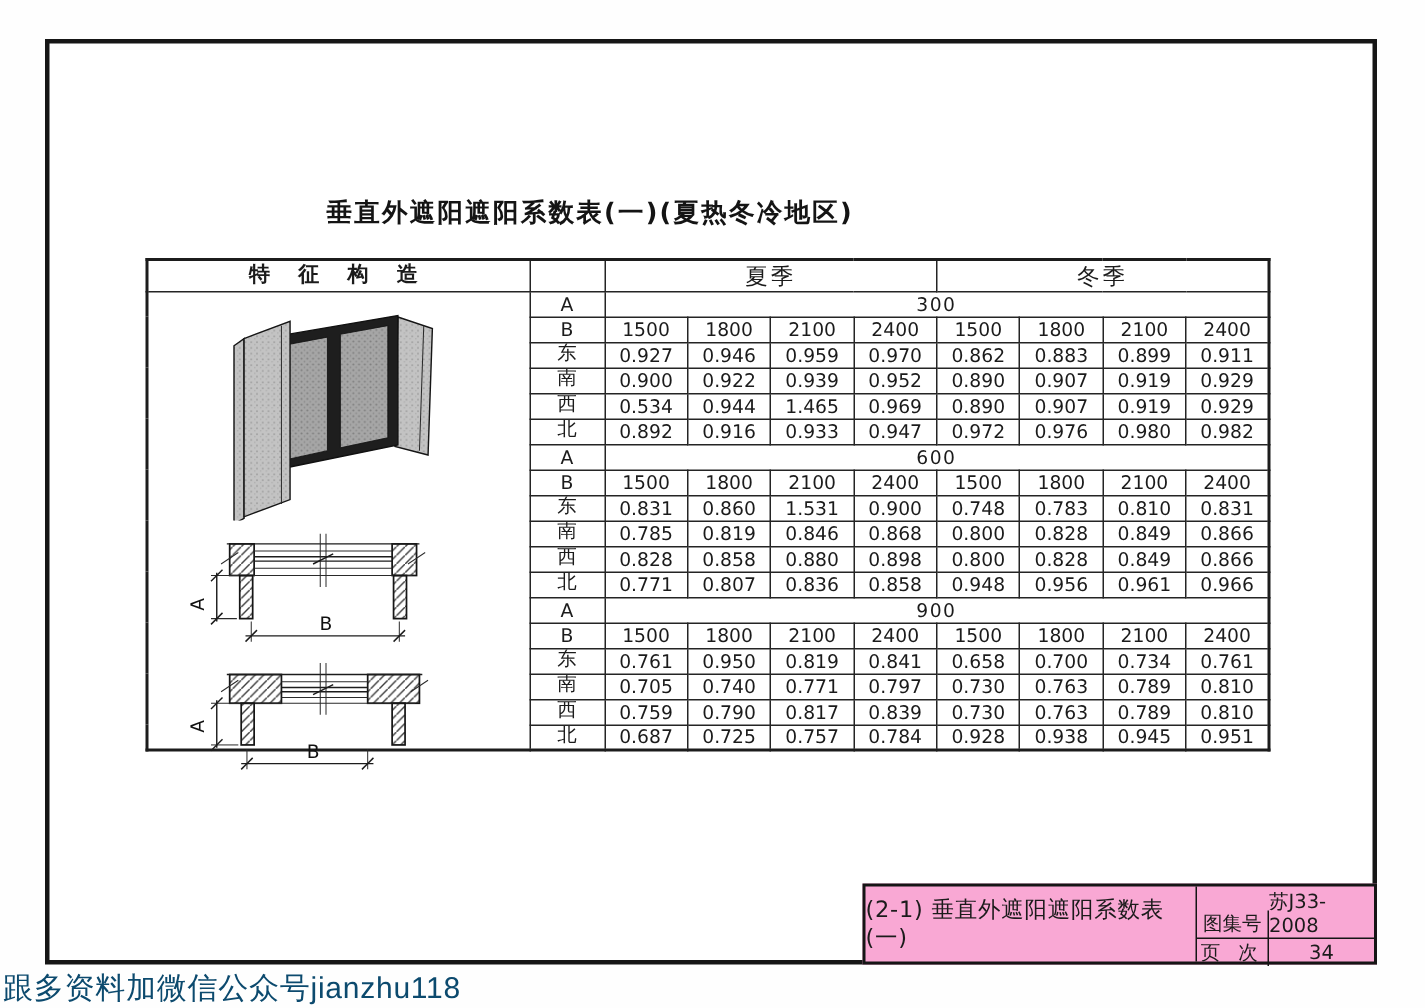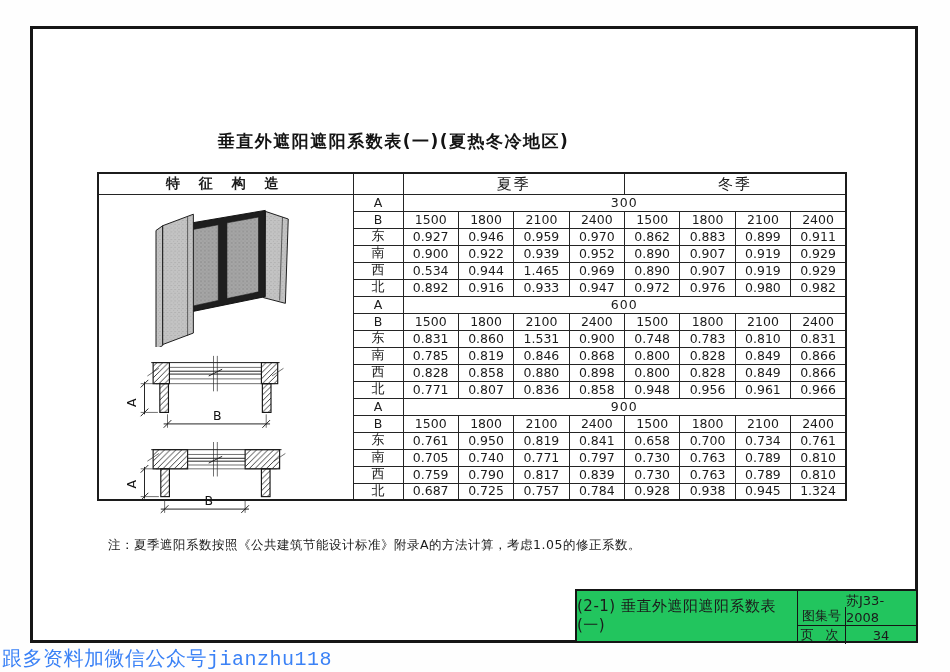--- a/index.html
+++ b/index.html
@@ -26,32 +26,32 @@
   table.coef td.c-dir { font-size:13px; }
   table.coef td.c-aval { letter-spacing:1px;margin-top:10px; }
 
   .drawings { position:absolute; left:99px; top:196px; width:252px; height:330px;
               display:flex; flex-direction:column; align-items:center; }
   .drawings svg { display:block; }
 
   .note { position:absolute; left:108px; top:537px; font-size:12.5px; color:#1b1b1b; letter-spacing:0.5px; }
 
   .titleblock { position:absolute; left:575px; top:589px; width:343px; height:54px;
-                border:2.5px solid #151515; display:flex; background:#22c55e; }
+                border:2.5px solid #151515; display:flex; background:#f9a8d4; }
   .tb-left { width:221px; border-right:1.5px solid #151515; display:flex;
              align-items:center; justify-content:center; font-size:15px; font-weight:500;
              letter-spacing:0.5px; }
   .tb-right { flex:1; display:grid; grid-template-columns:48px 1fr; grid-template-rows:1fr 1fr; }
   .tb-cell { display:flex; align-items:center; justify-content:center; font-size:13px; }
   .tb-r1c1 { border-bottom:1.2px solid #151515; border-right:1.2px solid #151515; letter-spacing:0px;margin-top:16px; }
   .tb-r1c2 { border-bottom:1.2px solid #151515; }
   .tb-r2c1 { border-right:1.2px solid #151515; letter-spacing:4px; }
 
-  .watermark { position:absolute; left:2px; top:645px; font-size:20px; color:#3b82f6;
-               font-family:Liberation Mono, monospace; letter-spacing:0.5px; }
+  .watermark { position:absolute; left:2px; top:645px; font-size:20px; color:#0c4a6e;
+               font-family:Liberation Sans, sans-serif; letter-spacing:0.5px; }
 
   .dline { stroke:#1c1c1c; stroke-width:1; fill:none; }
   .dthin { stroke:#2a2a2a; stroke-width:0.7; fill:none; }
   .dimtxt { font-size:13px; fill:#111; font-family:"DejaVu Sans", sans-serif; }
 </style>
 </head>
 <body>
 
 <div class="page">
 
@@ -248,21 +248,21 @@
         </tr>
         <tr>
           <td class="c-dir">北</td>
           <td>0.687</td>
           <td>0.725</td>
           <td>0.757</td>
           <td>0.784</td>
           <td>0.928</td>
           <td>0.938</td>
           <td>0.945</td>
-          <td>1.324</td>
+          <td>0.951</td>
         </tr>
       </tbody>
   </table>
 
   <div class="drawings">
 
     <svg width="252" height="158" viewBox="0 0 252 158">
       <defs>
         <pattern id="paneTex" width="4" height="4" patternUnits="userSpaceOnUse">
           <rect width="4" height="4" fill="#a6a6a6"></rect>
@@ -363,21 +363,20 @@
 
       <line x1="52" y1="60" x2="52" y2="74" class="dthin"></line>
       <line x1="136" y1="60" x2="136" y2="74" class="dthin"></line>
       <line x1="48" y1="70" x2="140" y2="70" class="dline"></line>
       <line x1="48" y1="74" x2="56" y2="66" class="dline"></line>
       <line x1="132" y1="74" x2="140" y2="66" class="dline"></line>
       <text class="dimtxt" x="98" y="66" text-anchor="middle">B</text>
     </svg>
   </div>
 
-  <div class="note">注：夏季遮阳系数按照《公共建筑节能设计标准》附录A的方法计算，考虑1.05的修正系数。</div>
 
   <div class="titleblock">
     <div class="tb-left">(2-1)  垂直外遮阳遮阳系数表(一)</div>
     <div class="tb-right">
       <div class="tb-cell tb-r1c1">图集号</div>
       <div class="tb-cell tb-r1c2">苏J33-2008</div>
       <div class="tb-cell tb-r2c1">页 次</div>
       <div class="tb-cell tb-r2c2">34</div>
     </div>
   </div>

